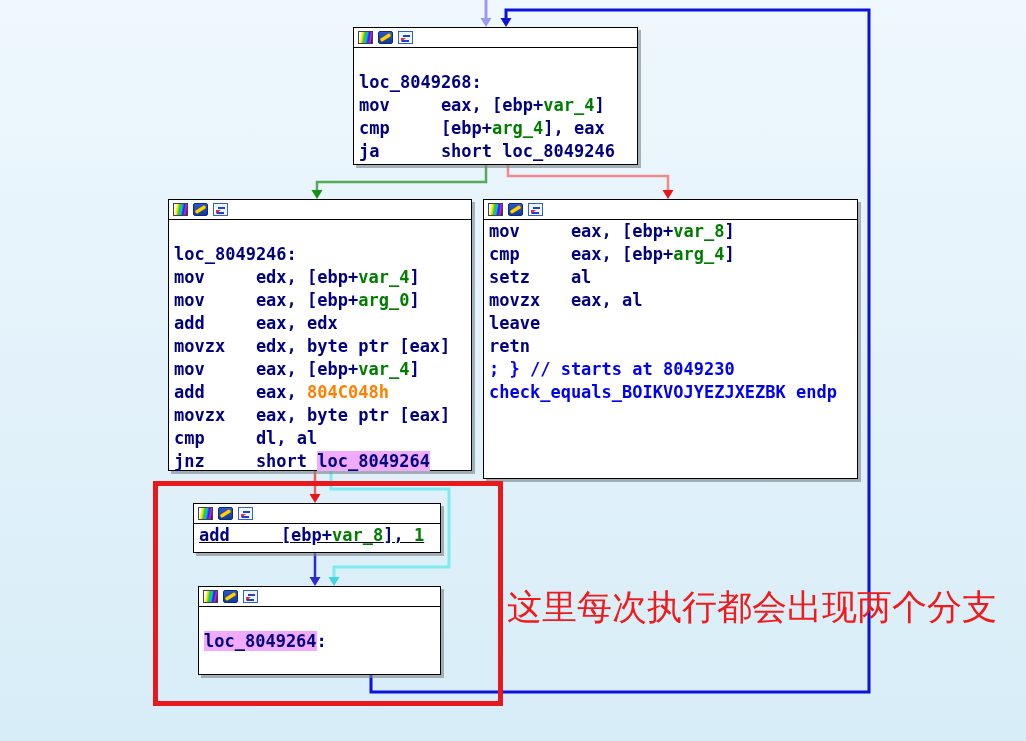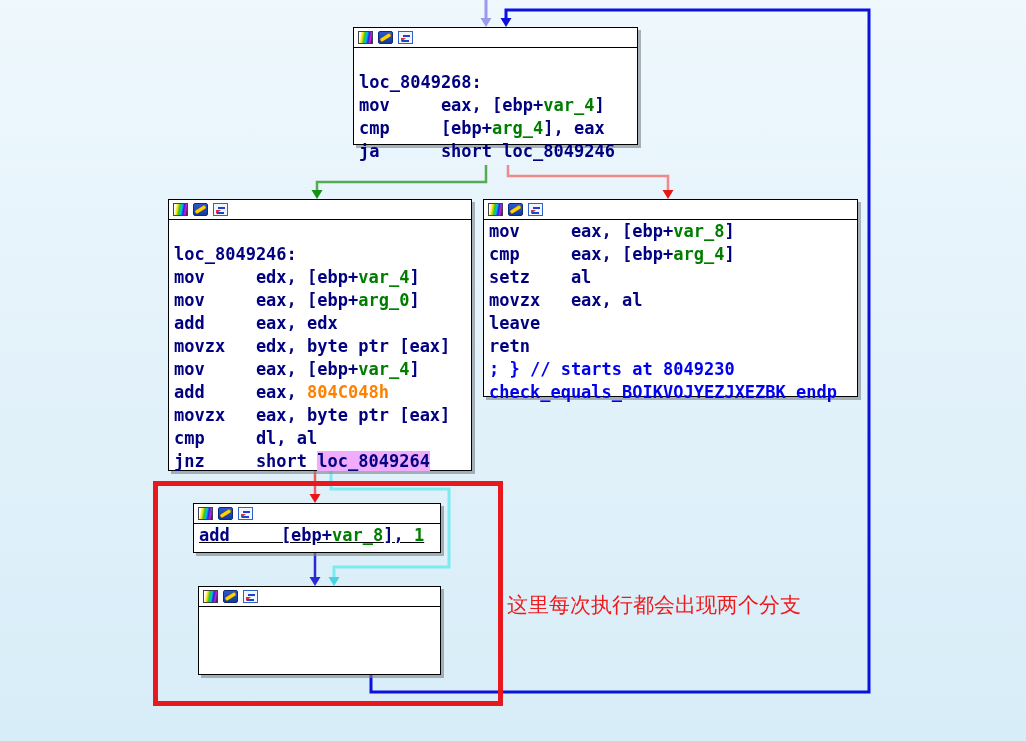--- a/index.html
+++ b/index.html
@@ -57,22 +57,22 @@
   .o{color:#ff8000;}
   .b{color:#0000f0;text-align:right;}
   .hl{background:#f0abfc;}
   
   .red-box{
     position:absolute;left:153px;top:481px;width:340px;height:215px;
     border:5px solid #e7191f;z-index:4;
   }
   .note{
     position:absolute;left:507px;top:592px;z-index:5;
-    font-size:21px;line-height:30px;color:#f11919;
-    font-family:Liberation Mono, monospace;letter-spacing:0px;
+    font-size:35px;line-height:30px;color:#f11919;
+    font-family:Liberation Sans, sans-serif;letter-spacing:0px;
   }
 </style>
 </head>
 <body>
 
 <div class="stage">
   <svg id="edges" viewBox="0 0 1026 741" xmlns="http://www.w3.org/2000/svg">
       <g>
         <polyline points="486,0 486,20" fill="none" stroke="#9a9af0" stroke-width="3"></polyline>
         <polygon points="486,27 480.5,18 491.5,18" fill="#9a9af0"></polygon>
@@ -96,21 +96,21 @@
       <g>
         <polyline points="331,471 331,489 449,489 449,567 334,567 334,578" fill="none" stroke="#7deaf0" stroke-width="3"></polyline>
         <polygon points="334,586 328.5,577 339.5,577" fill="#44d4e4"></polygon>
       </g>
       <g>
         <polyline points="315,553 315,578" fill="none" stroke="#2a2ace" stroke-width="2.5"></polyline>
         <polygon points="315,586 309.5,577 320.5,577" fill="#2a2ace"></polygon>
       </g>
     </svg>
   <div id="graph">
-      <div class="node" style="left: 353px; top: 27px; width: 285px; height: 118px;">
+      <div class="node" style="left: 353px; top: 27px; width: 285px; height: 138px;">
     <div class="titlebar">
       <span class="ic ic-palette"></span>
       <span class="ic ic-edit"></span>
       <span class="ic ic-group"></span>
     </div>
     <div class="content">
           <div class="line"></div>
           <div class="line"><span class="n">loc_8049268:</span></div>
           <div class="line"><span class="n">mov     eax, [ebp+</span><span class="g">var_4</span><span class="n">]</span></div>
           <div class="line"><span class="n">cmp     [ebp+</span><span class="g">arg_4</span><span class="n">], eax</span></div>
@@ -130,21 +130,21 @@
           <div class="line"><span class="n">mov     eax, [ebp+</span><span class="g">arg_0</span><span class="n">]</span></div>
           <div class="line"><span class="n">add     eax, edx</span></div>
           <div class="line"><span class="n">movzx   edx, byte ptr [eax]</span></div>
           <div class="line"><span class="n">mov     eax, [ebp+</span><span class="g">var_4</span><span class="n">]</span></div>
           <div class="line"><span class="n">add     eax, </span><span class="o">804C048h</span></div>
           <div class="line"><span class="n">movzx   eax, byte ptr [eax]</span></div>
           <div class="line"><span class="n">cmp     dl, al</span></div>
           <div class="line"><span class="n">jnz     short </span><span class="n hl">loc_8049264</span></div>
         </div>
   </div>
-      <div class="node" style="left: 483px; top: 199px; width: 375px; height: 198px;">
+      <div class="node" style="left: 483px; top: 199px; width: 375px; height: 280px;">
     <div class="titlebar">
       <span class="ic ic-palette"></span>
       <span class="ic ic-edit"></span>
       <span class="ic ic-group"></span>
     </div>
     <div class="content">
           <div class="line"><span class="n">mov     eax, [ebp+</span><span class="g">var_8</span><span class="n">]</span></div>
           <div class="line"><span class="n">cmp     eax, [ebp+</span><span class="g">arg_4</span><span class="n">]</span></div>
           <div class="line"><span class="n">setz    al</span></div>
           <div class="line"><span class="n">movzx   eax, al</span></div>
@@ -165,18 +165,19 @@
         </div>
   </div>
       <div class="node" style="left: 198px; top: 586px; width: 243px; height: 89px;">
     <div class="titlebar">
       <span class="ic ic-palette"></span>
       <span class="ic ic-edit"></span>
       <span class="ic ic-group"></span>
     </div>
     <div class="content">
           <div class="line"></div>
+          <div class="line"><span class="n hl">loc_8049264</span><span class="n">:</span></div>
         </div>
   </div>
     </div>
   <div class="red-box"></div>
   <div class="note">这里每次执行都会出现两个分支</div>
 </div>
 
 </body></html>

